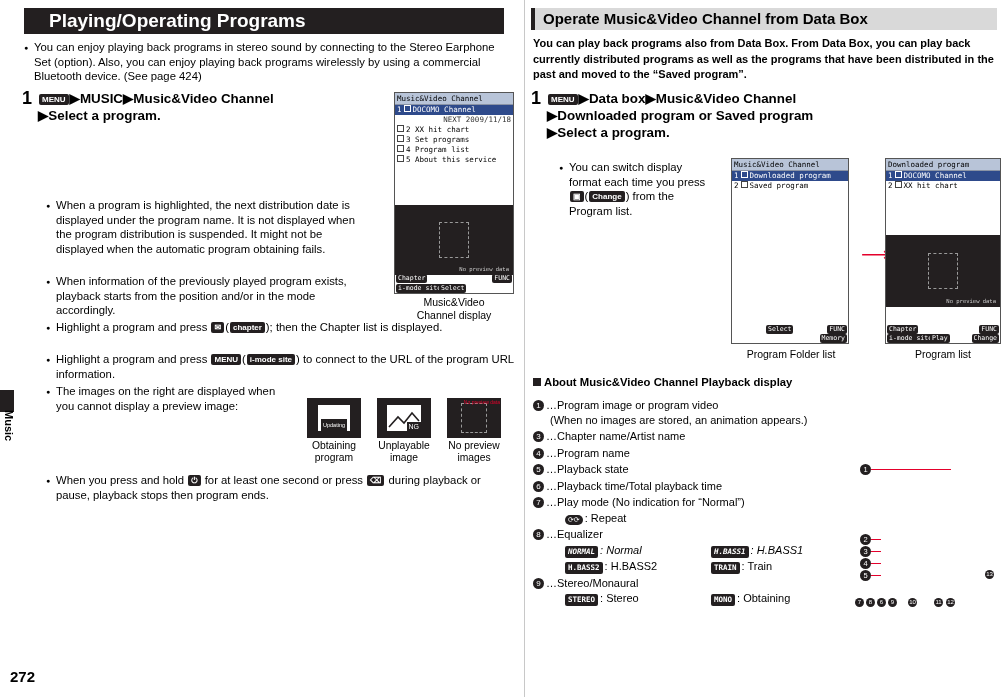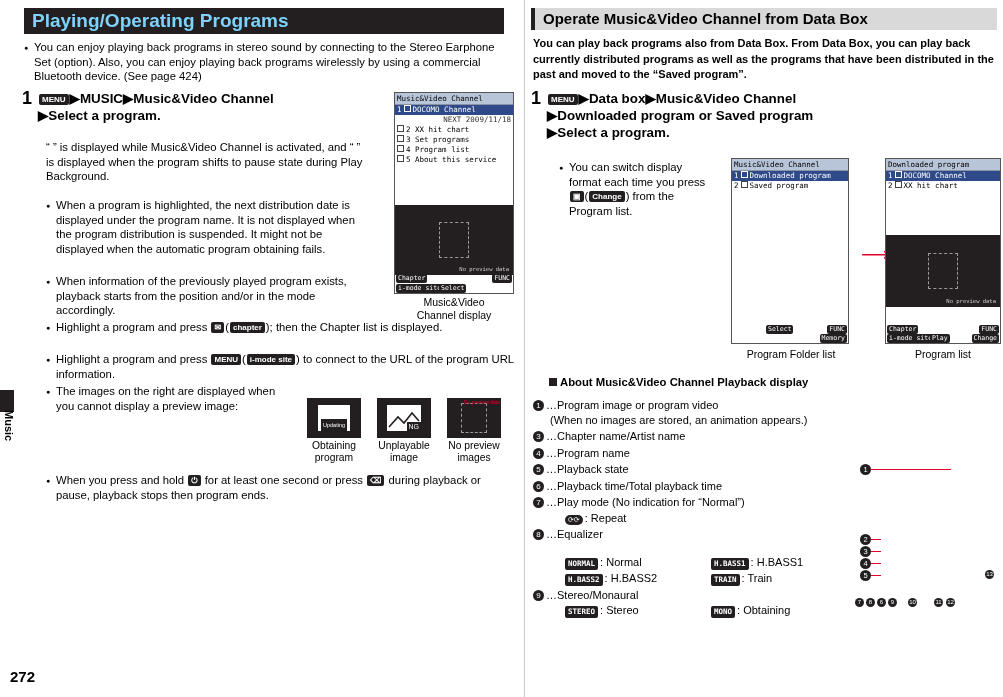--- a/index.html
+++ b/index.html
@@ -14,23 +14,23 @@
     font-size:11px;
   }
   .page { position:absolute; inset:0; }
 
   
   .left-col { position:absolute; left:0; top:0; width:525px; height:697px; }
   .right-col { position:absolute; left:525px; top:0; width:478px; height:697px; }
 
   .title-bar {
     position:absolute; left:24px; top:8px; width:480px; height:26px;
-    background:#231f20; color:#7dd3fc;
+    background:#231f20; color:#ffffff;
     font-size:19px; font-weight:bold;
-    line-height:26px; padding-left:8px;
+    line-height:26px; padding-left:25px;
     letter-spacing:0px;
   }
   .title-bar-right {
     position:absolute; left:6px; top:8px; width:466px; height:22px;
     background:#d9d9d9;
     font-size:15px; font-weight:bold;
     line-height:22px; padding-left:8px;
     border-left:4px solid #231f20;
   }
 
@@ -149,23 +149,20 @@
     <div class="body-p" style="left:24px; top:40px; width:474px;">
       <div class="bullet-line">You can enjoy playing back programs in stereo sound by connecting to the Stereo Earphone Set (option). Also, you can enjoy playing back programs wirelessly by using a commercial Bluetooth device. (See page 424)</div>
     </div>
 
     <div class="step-num" style="left:22px; top:88px;">1</div>
     <div class="step-text" style="left:38px; top:90px; width:330px;">
       <span class="keydark">MENU</span><span class="arrow-r">▶</span><span>MUSIC</span><span class="arrow-r">▶</span><span>Music&amp;Video Channel</span><br>
       <span class="arrow-r">▶</span><span>Select a program.</span>
     </div>
 
-    <div class="body-p" style="left:46px; top:140px; width:322px;">
-      <span>“      ” is displayed while Music&amp;Video Channel is activated, and “      ” is displayed when the program shifts to pause state during Play Background.</span>
-    </div>
 
     <div class="body-p" style="left:46px; top:198px; width:322px;">
       <div class="bullet-line">When a program is highlighted, the next distribution date is displayed under the program name. It is not displayed when the program distribution is suspended. It might not be displayed when the automatic program obtaining fails.</div>
     </div>
     <div class="body-p" style="left:46px; top:274px; width:322px;">
       <div class="bullet-line">When information of the previously played program exists, playback starts from the position and/or in the mode accordingly.</div>
     </div>
 
     <div class="body-p" style="left:46px; top:320px; width:474px;">
       <div class="bullet-line">Highlight a program and press
@@ -277,35 +274,35 @@
       <div class="scr-foot">
         <div class="softkey" style="left:1px; bottom:9px;">Chapter</div>
         <div class="softkey" style="left:1px; bottom:0px;">i-mode site</div>
         <div class="softkey" style="left:44px; bottom:0px;">Play</div>
         <div class="softkey" style="right:1px; bottom:9px;">FUNC</div>
         <div class="softkey" style="right:1px; bottom:0px;">Change</div>
       </div>
     </div>
     <div class="caption" style="left:348px; top:348px; width:140px;">Program list</div>
 
-    <div class="sub-head" style="left:8px; top:376px;margin-left:16px;">
+    <div class="sub-head" style="left:8px; top:376px;">
       <span class="sq"></span><span>About Music&amp;Video Channel Playback display</span>
     </div>
 
     <div class="numlist" style="left:8px; top:398px; width:330px;">
       <div><span class="numcircle">1</span>…Program image or program video</div>
       <div style="padding-left:17px;">(When no images are stored, an animation appears.)</div>
       <div style="margin-top:2px;"><span class="numcircle">3</span>…Chapter name/Artist name</div>
       <div style="margin-top:2px;"><span class="numcircle">4</span>…Program name</div>
       <div style="margin-top:2px;"><span class="numcircle">5</span>…Playback state</div>
       <div style="margin-top:2px;"><span class="numcircle">6</span>…Playback time/Total playback time</div>
       <div style="margin-top:2px;"><span class="numcircle">7</span>…Play mode (No indication for “Normal”)</div>
       <div style="padding-left:32px;margin-top:1px;"><span class="badge-sm">⟳⟳</span><span>: Repeat</span></div>
       <div style="margin-top:2px;"><span class="numcircle">8</span>…Equalizer</div>
-      <div style="position:relative; height:16px; margin-top:13px;">
+      <div style="position:relative; height:16px; margin-top:1px;font-style:italic;">
         <span style="position:absolute;left:32px;"><span class="badge">NORMAL</span><span>: Normal</span></span>
         <span style="position:absolute;left:178px;"><span class="badge">H.BASS1</span><span>: H.BASS1</span></span>
       </div>
       <div style="position:relative; height:16px;">
         <span style="position:absolute;left:32px;"><span class="badge">H.BASS2</span><span>: H.BASS2</span></span>
         <span style="position:absolute;left:178px;"><span class="badge">TRAIN</span><span>: Train</span></span>
       </div>
       <div style="margin-top:1px;"><span class="numcircle">9</span>…Stereo/Monaural</div>
       <div style="position:relative; height:16px; margin-top:1px;">
         <span style="position:absolute;left:32px;"><span class="badge">STEREO</span><span>: Stereo</span></span>

